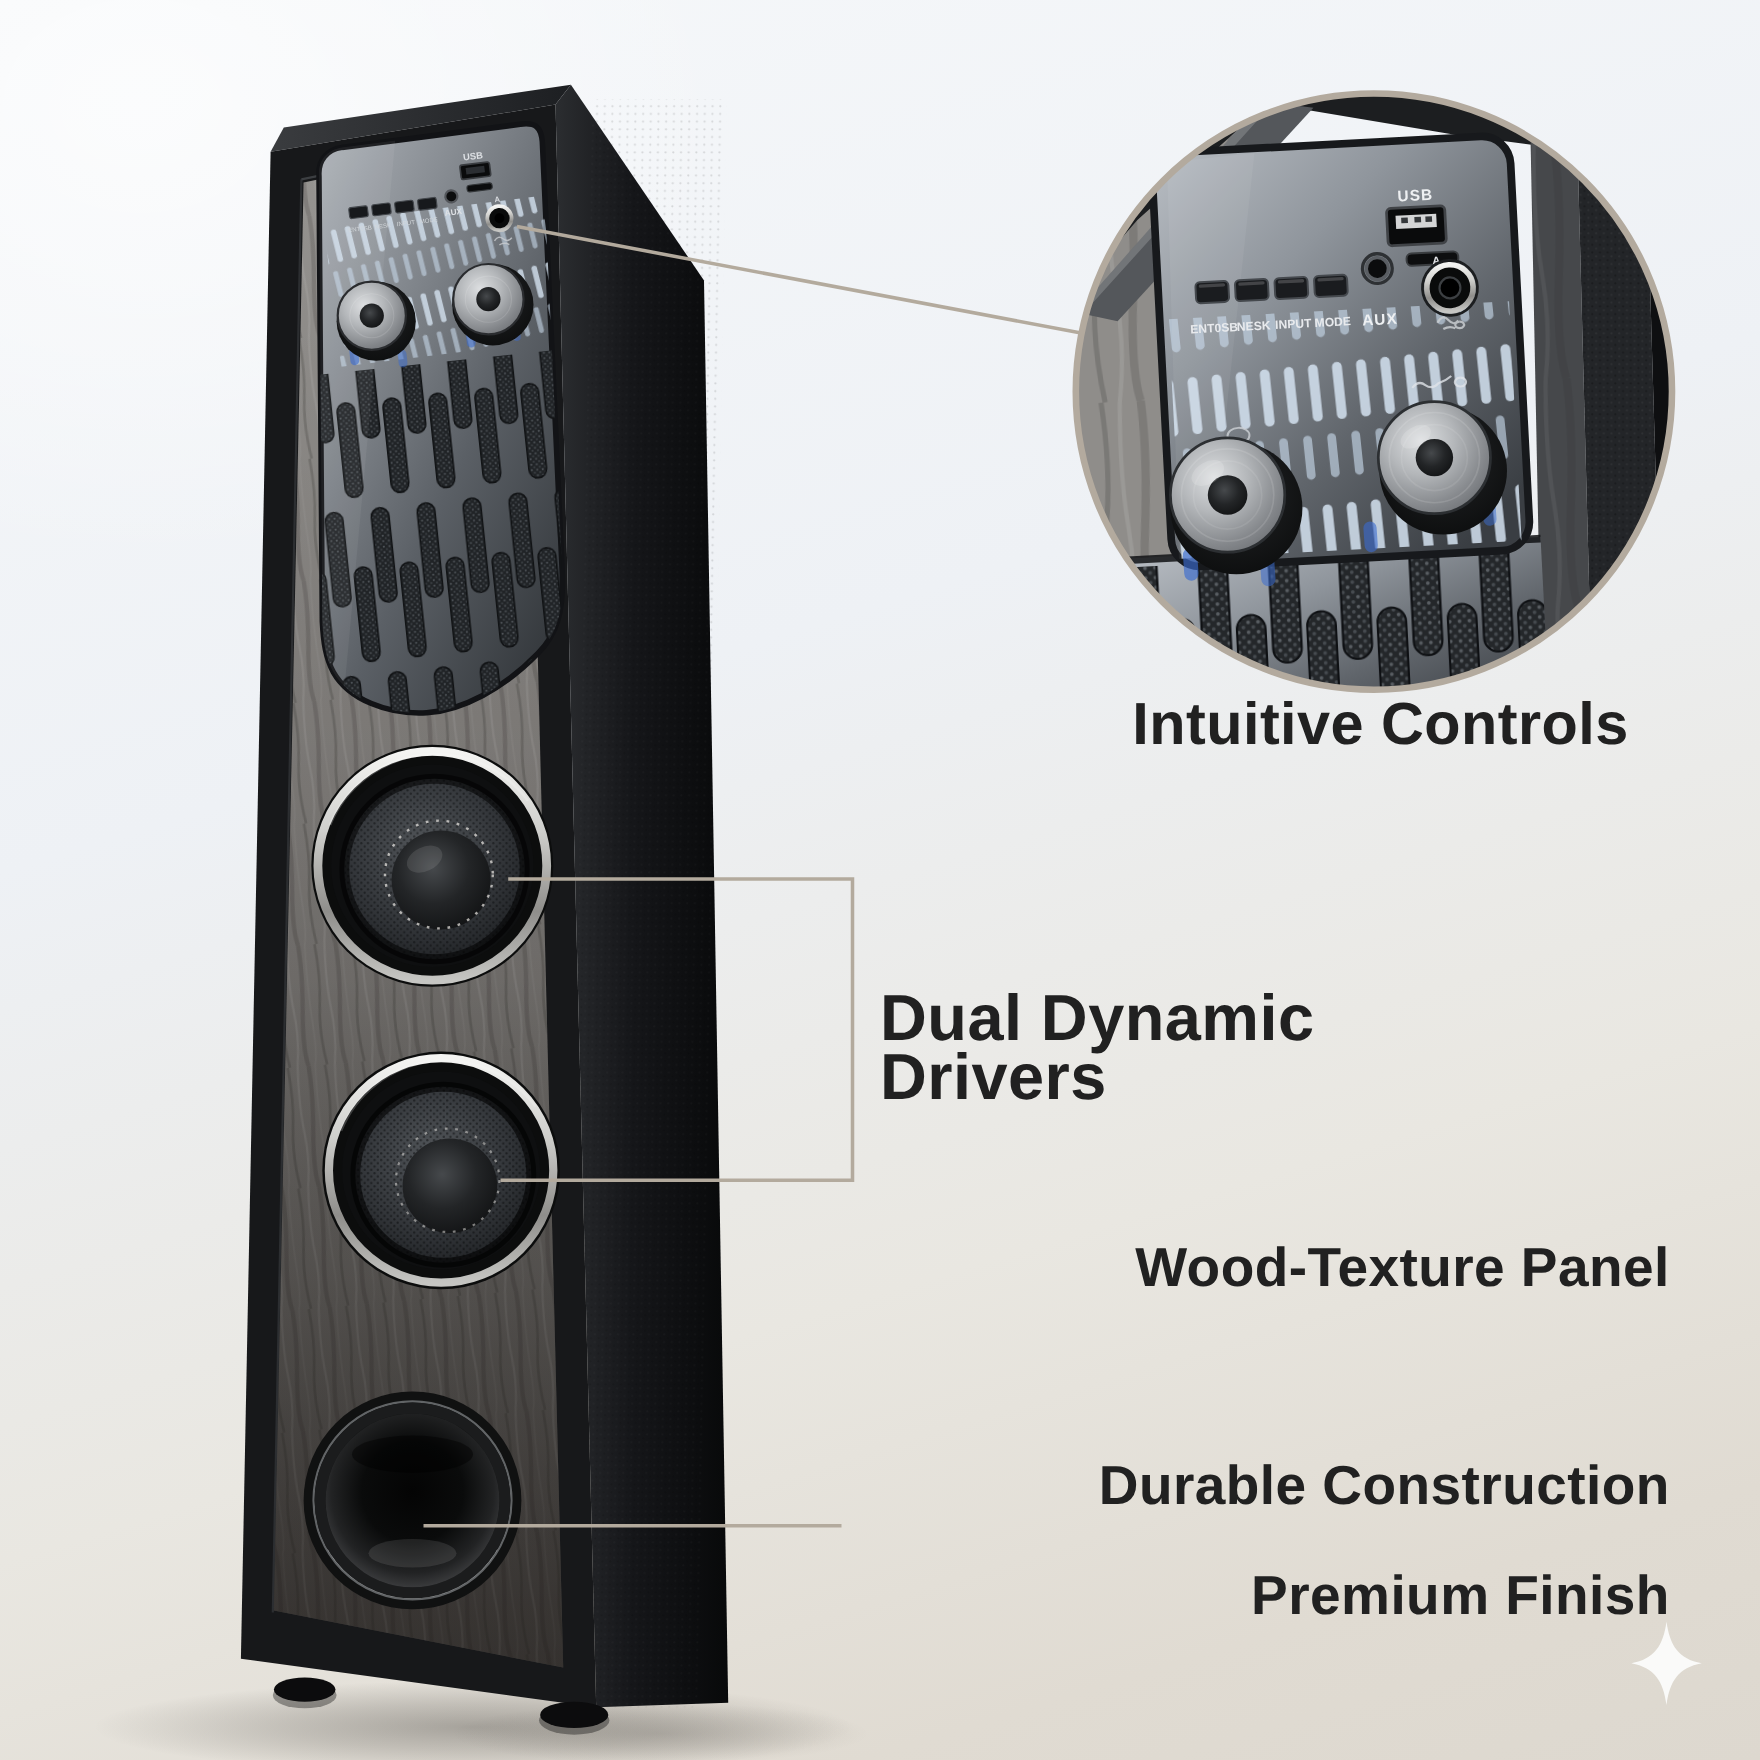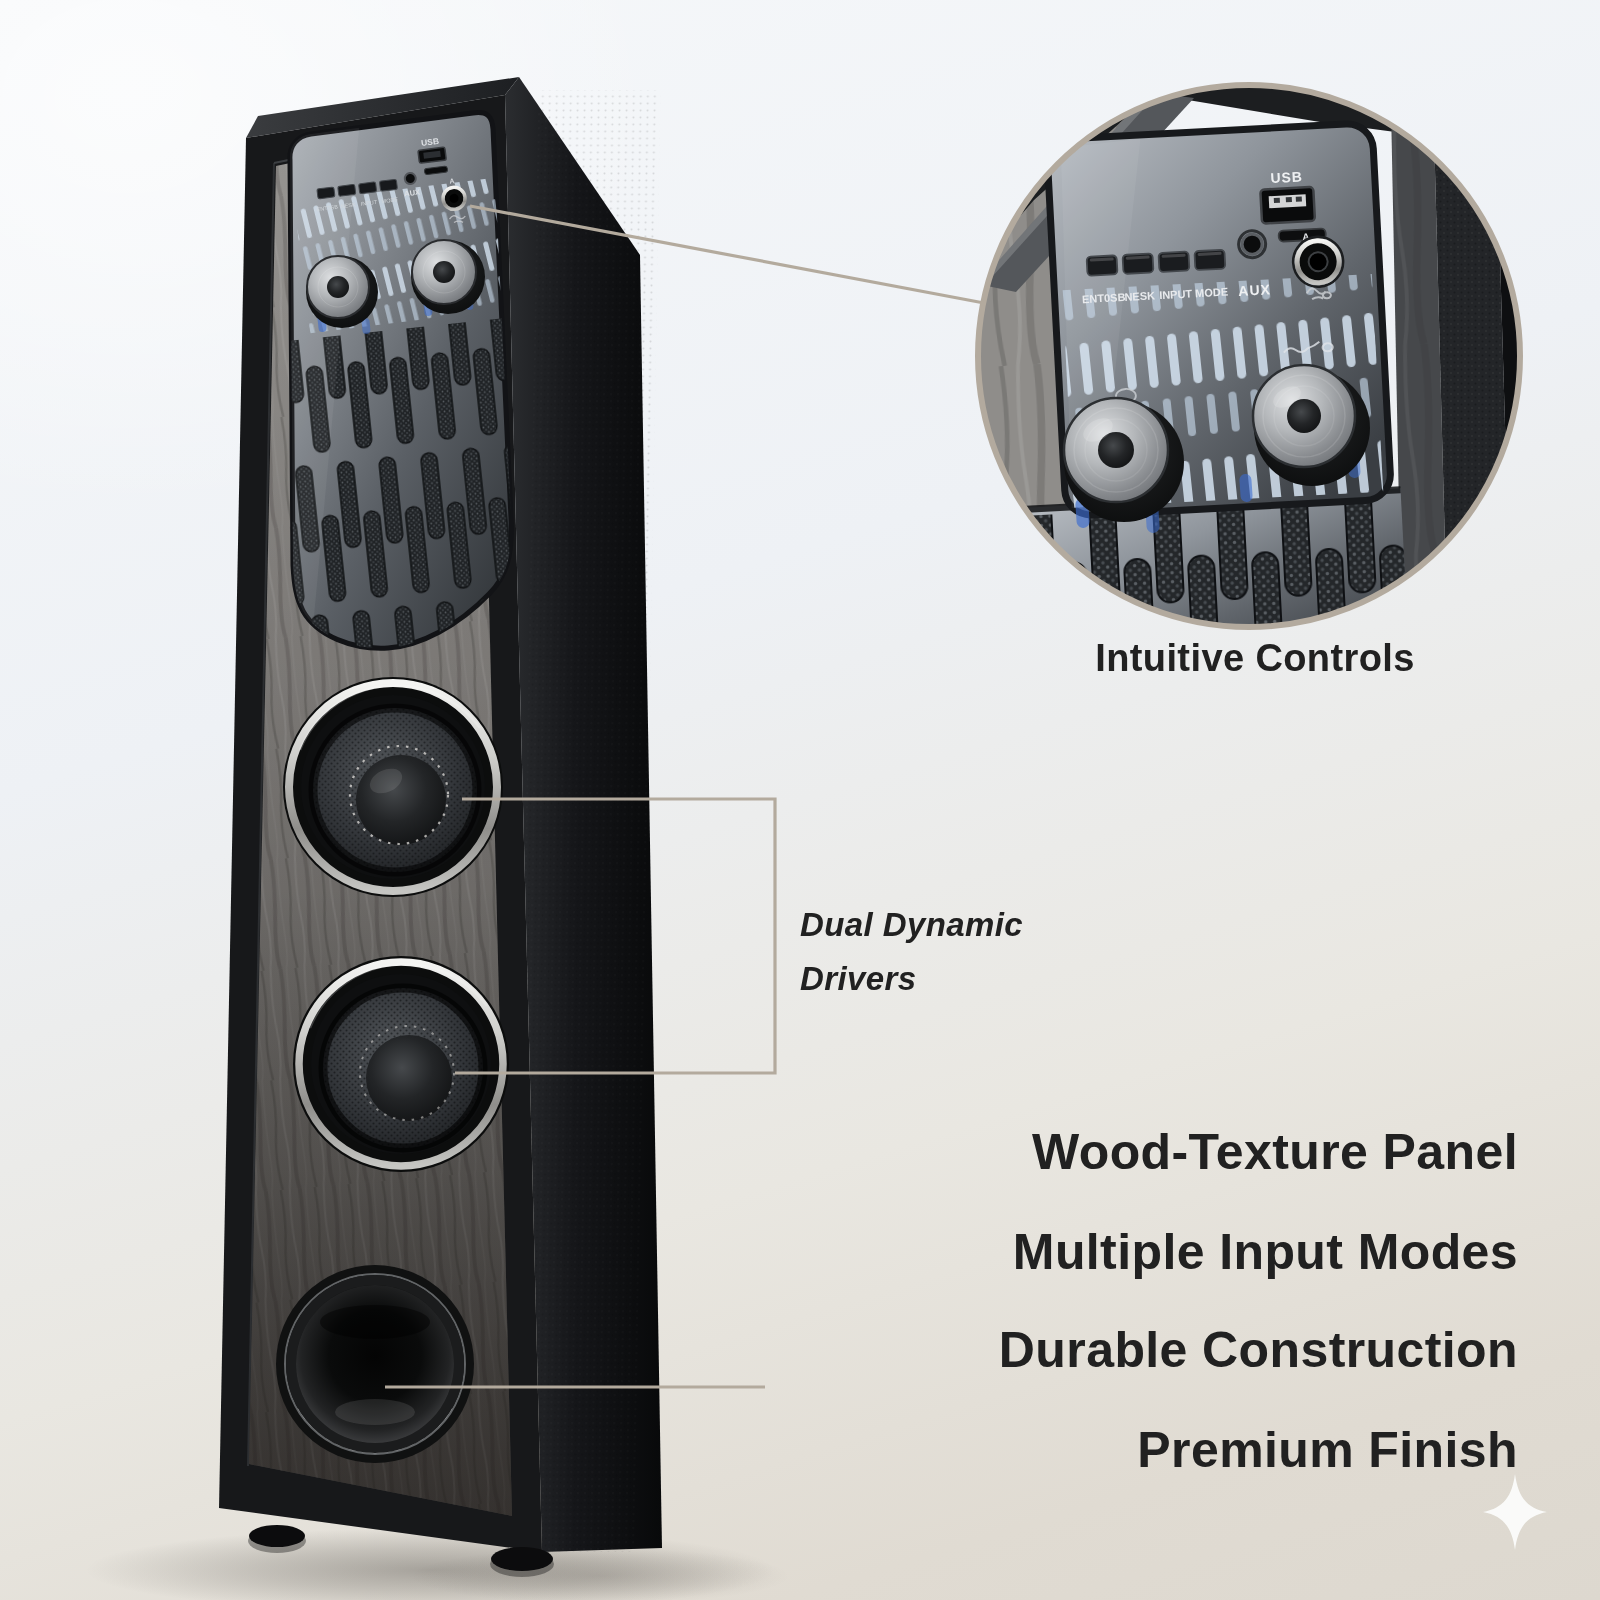--- a/index.html
+++ b/index.html
@@ -13,22 +13,22 @@
   }
   svg.graphic{position:absolute;left:0;top:0;}
   .label{
     position:absolute;
     font-family:"Liberation Sans",sans-serif;
     font-weight:600;
     color:#212121;
     white-space:pre-line;
     letter-spacing:.4px;
   }
-  .label.intuitive{left:950px;top:628px;width:610px;text-align:center;font-size:38px;line-height:60px;}
-  .label.drivers{left:800px;top:898px;font-size:33px;line-height:54px;font-style:italic;}
+  .label.intuitive{left:950px;top:628px;width:610px;text-align:center;font-size:54px;line-height:60px;}
+  .label.drivers{left:800px;top:898px;font-size:59px;line-height:54px;}
   .label.bass{left:786px;top:1338px;font-size:45px;line-height:54px;}
   .feature{
     position:absolute;right:82px;text-align:left;
     font-family:"Liberation Sans",sans-serif;font-weight:600;color:#212121;
     font-size:50px;line-height:64px;letter-spacing:.4px;
   }
   .feature.f0{top:1120px;}
   .feature.f1{top:1220px;}
   .feature.f2{top:1318px;}
   .feature.f3{top:1418px;}
@@ -367,17 +367,16 @@
     <circle cx="1249" cy="356" r="271" fill="none" stroke="#b3aa9e" stroke-width="6"></circle>
   </g>
 
   <path d="M1515,1474 C1518,1496 1526,1508 1547,1512 C1526,1516 1518,1528 1515,1550 C1512,1528 1504,1516 1483,1512 C1504,1508 1512,1496 1515,1474 Z" fill="#fcfdfc" opacity=".92"></path>
 </svg>
 
 <div class="label intuitive">Intuitive Controls</div>
 <div class="label drivers">Dual Dynamic
 Drivers</div>
 <div class="feature f0">Wood-Texture Panel</div>
-<div class="feature f1">Multiple Input Modes</div>
 <div class="feature f3">Premium Finish</div>
 <div class="feature f2">Durable Construction</div>
 
 </div>
 
 </body></html>

